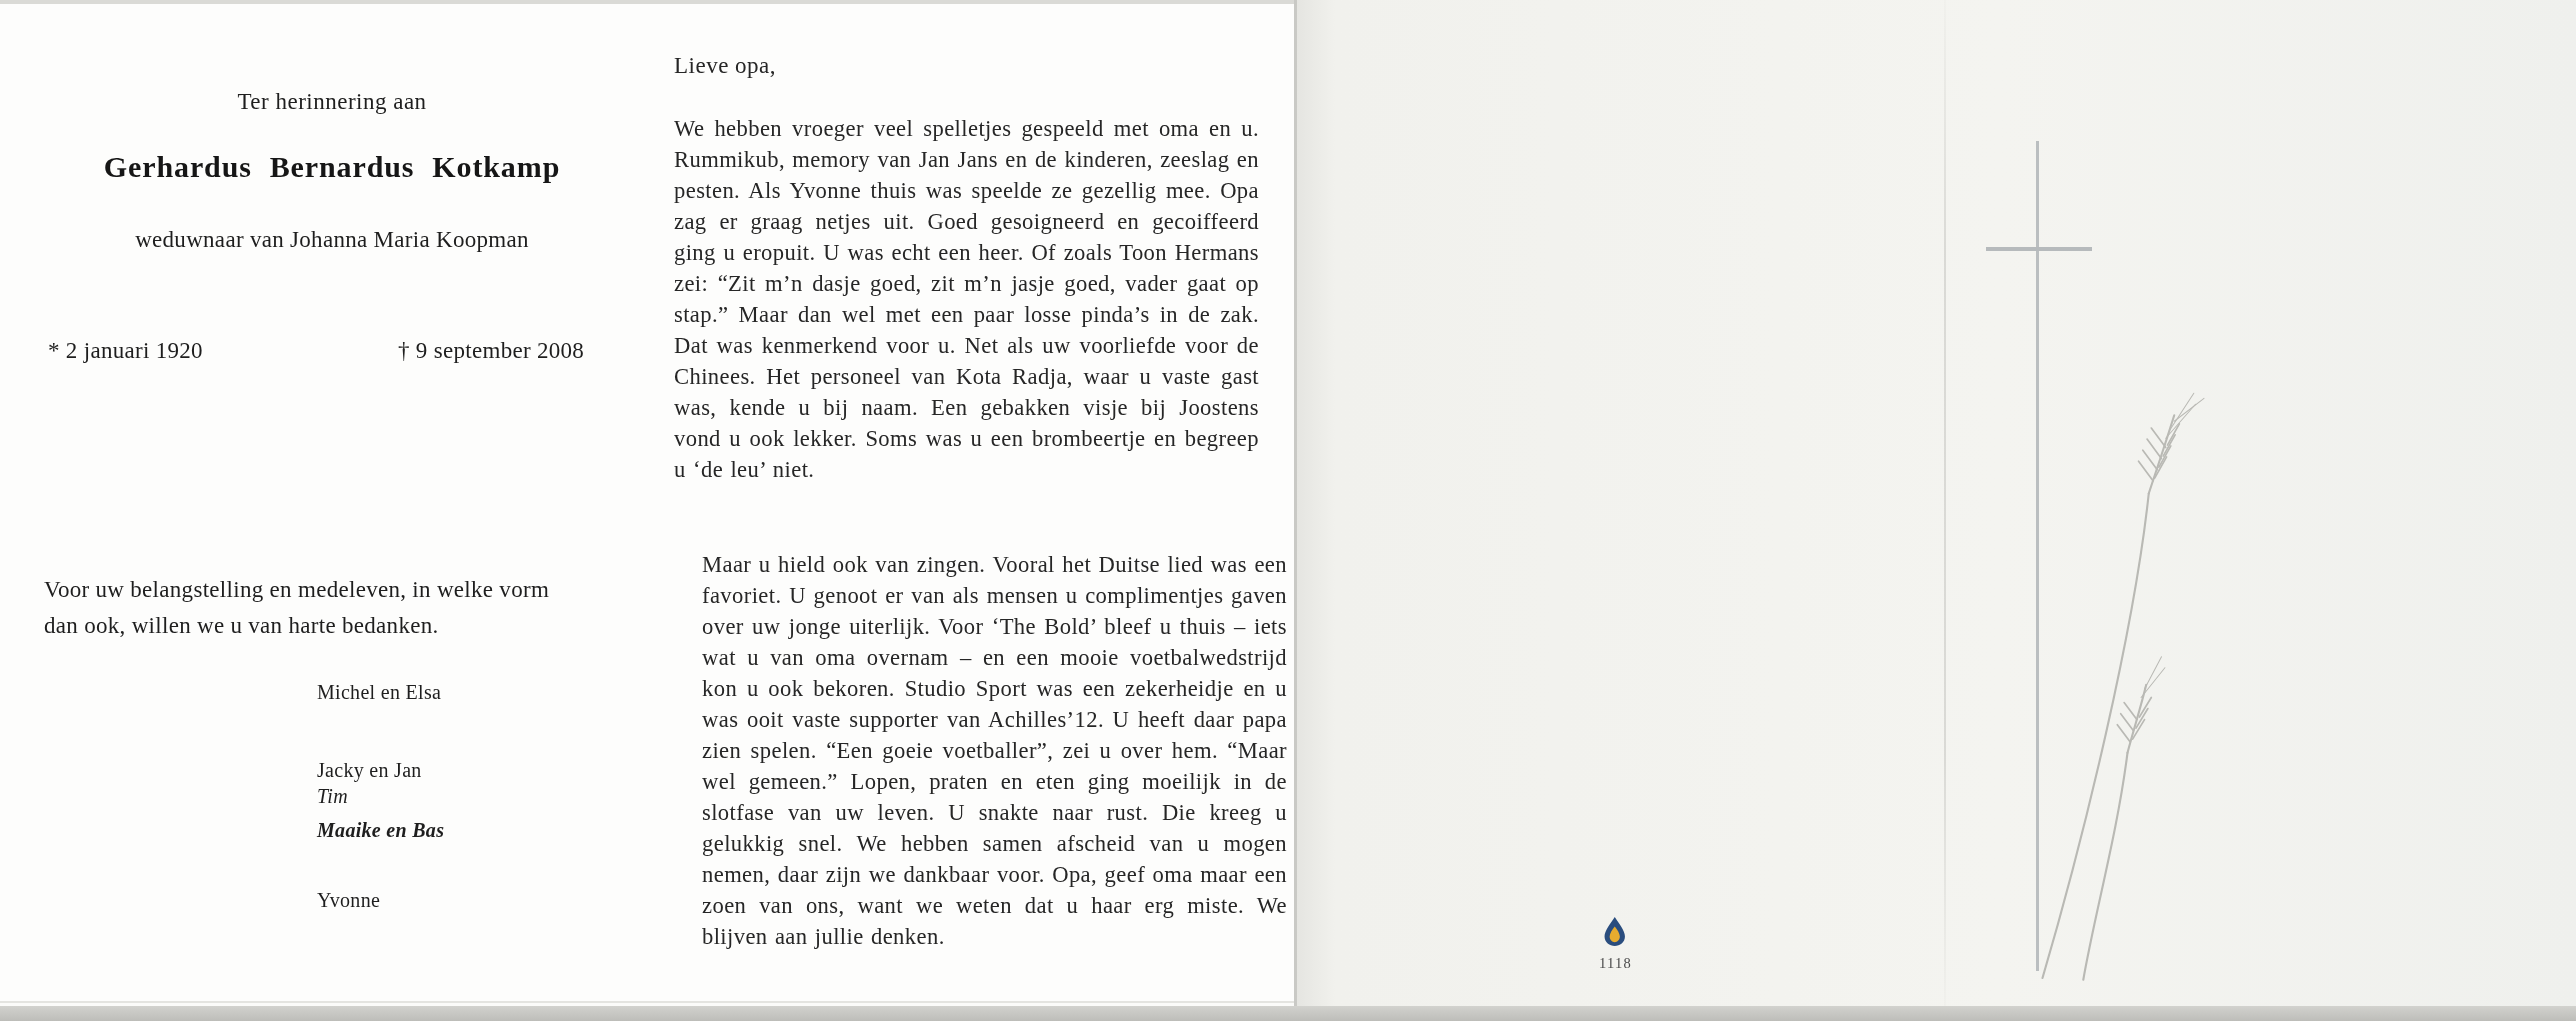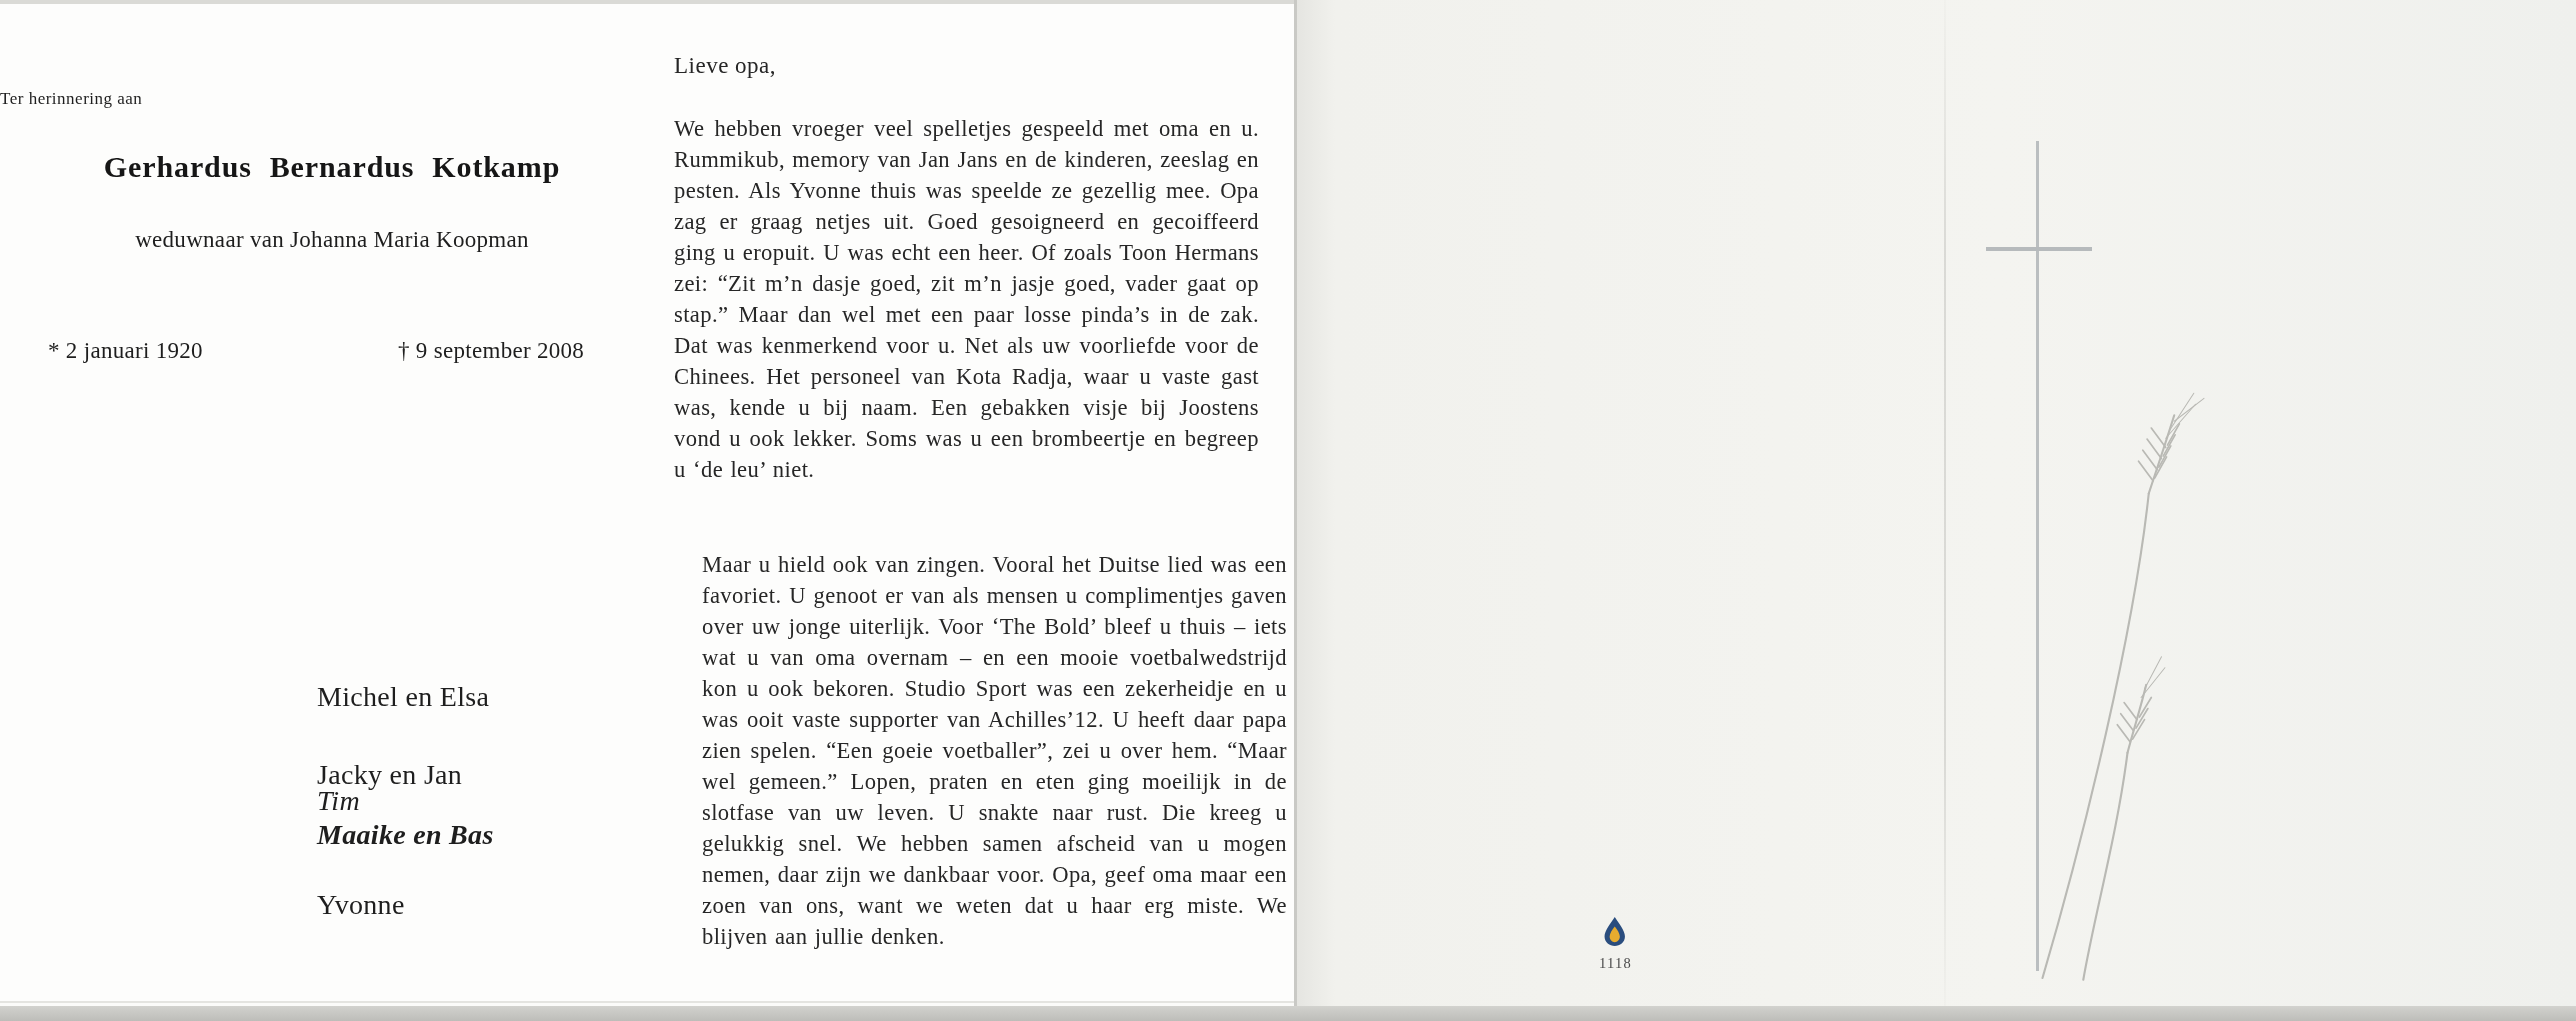--- a/index.html
+++ b/index.html
@@ -26,27 +26,27 @@
   .page-right {
     position:absolute; left:1297px; top:0; width:1279px; height:1007px;
     background:linear-gradient(to right, #e5e5e1 0px, #f1f1ed 38px, #f4f4f0 55%, #eff0ed 100%);
   }
   .back-crease {
     position:absolute; left:1944px; top:0; width:1.7px; height:1007px;
     background:linear-gradient(to bottom, rgba(185,185,181,0.05), rgba(185,185,181,0.45) 25%, rgba(185,185,181,0.45) 75%, rgba(185,185,181,0.05));
   }
 
   
-  .dedication { position:absolute; left:0; top:85px; width:664px; font-size:17px; letter-spacing:0.5px; }
+  .dedication { position:absolute; left:0; top:85px; width:664px; text-align:center; font-size:23px; letter-spacing:0.5px; }
   .deceased-name { position:absolute; left:0; top:146px; width:664px; text-align:center; font-size:30px; font-weight:bold; letter-spacing:0.9px; word-spacing:9.4px; margin:0; color:#161616; }
   .relation { position:absolute; left:0; top:223px; width:664px; text-align:center; font-size:23px; letter-spacing:0.3px; }
   .birth-date { position:absolute; left:48px; top:334px; font-size:23px; letter-spacing:0.3px; }
   .death-date { position:absolute; left:398px; top:334px; font-size:23px; letter-spacing:0.3px;text-align:center; }
   .thanks { position:absolute; left:44px; top:568px; font-size:23px; line-height:36px; letter-spacing:0.3px; }
-  .family-name { position:absolute; left:317px; font-size:28px; letter-spacing:0.3px; }
+  .family-name { position:absolute; left:317px; font-size:20px; letter-spacing:0.3px; }
   .fam-0 { top:677px; }
   .fam-1 { top:755px; }
   .fam-2 { top:781px; font-style:italic; }
   .fam-3 { top:815px; font-style:italic;font-weight:bold; }
   .fam-4 { top:885px; }
 
   
   .salutation { position:absolute; left:674px; top:49px; font-size:23px; letter-spacing:0.5px; color:#262626; }
   .para {
     position:absolute; left:674px; width:585px; margin:0;
@@ -77,20 +77,24 @@
   <div class="tick tick2"></div>
   <div class="tick tick3"></div>
 
   <div class="page-left">
     <div class="dedication">Ter herinnering aan</div>
     <h1 class="deceased-name">Gerhardus Bernardus Kotkamp</h1>
     <div class="relation">weduwnaar van Johanna Maria Koopman</div>
     <div class="birth-date">* 2 januari 1920</div>
     <div class="death-date">† 9 september 2008</div>
 
+    <div class="thanks">
+      <div>Voor uw belangstelling en medeleven, in welke vorm</div>
+      <div>dan ook, willen we u van harte bedanken.</div>
+    </div>
 
     <div class="family-name fam-0">Michel en Elsa</div>
     <div class="family-name fam-1">Jacky en Jan</div>
     <div class="family-name fam-2">Tim</div>
     <div class="family-name fam-3">Maaike en Bas</div>
     <div class="family-name fam-4">Yvonne</div>
 
     <div class="salutation">Lieve opa,</div>
     <p class="para para1">We hebben vroeger veel spelletjes gespeeld met oma en u. Rummikub, memory van Jan Jans en de kinderen, zeeslag en pesten. Als Yvonne thuis was speelde ze gezellig mee. Opa zag er graag netjes uit. Goed gesoigneerd en gecoiffeerd ging u eropuit. U was echt een heer. Of zoals Toon Hermans zei: “Zit m’n dasje goed, zit m’n jasje goed, vader gaat op stap.” Maar dan wel met een paar losse pinda’s in de zak. Dat was kenmerkend voor u. Net als uw voorliefde voor de Chinees. Het personeel van Kota Radja, waar u vaste gast was, kende u bij naam. Een gebakken visje bij Joostens vond u ook lekker. Soms was u een brombeertje en begreep u ‘de leu’ niet.</p>
     <p class="para para2">Maar u hield ook van zingen. Vooral het Duitse lied was een favoriet. U genoot er van als mensen u complimentjes gaven over uw jonge uiterlijk. Voor ‘The Bold’ bleef u thuis – iets wat u van oma overnam – en een mooie voetbalwedstrijd kon u ook bekoren. Studio Sport was een zekerheidje en u was ooit vaste supporter van Achilles’12. U heeft daar papa zien spelen. “Een goeie voetballer”, zei u over hem. “Maar wel gemeen.” Lopen, praten en eten ging moeilijk in de slotfase van uw leven. U snakte naar rust. Die kreeg u gelukkig snel. We hebben samen afscheid van u mogen nemen, daar zijn we dankbaar voor. Opa, geef oma maar een zoen van ons, want we weten dat u haar erg miste. We blijven aan jullie denken.</p>

